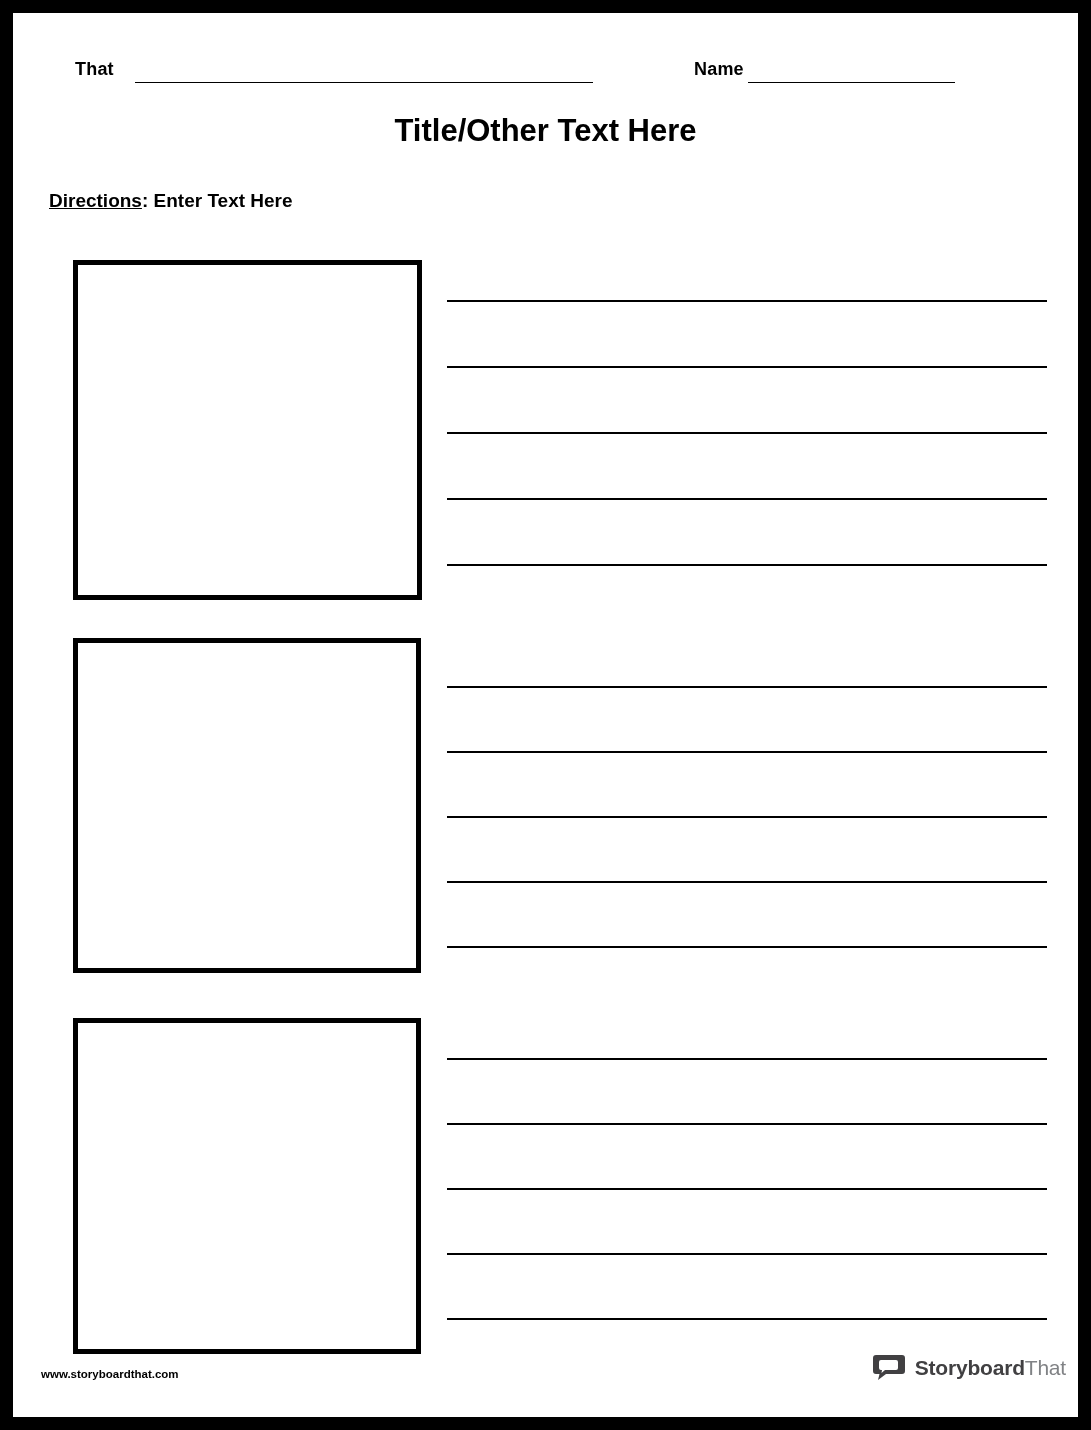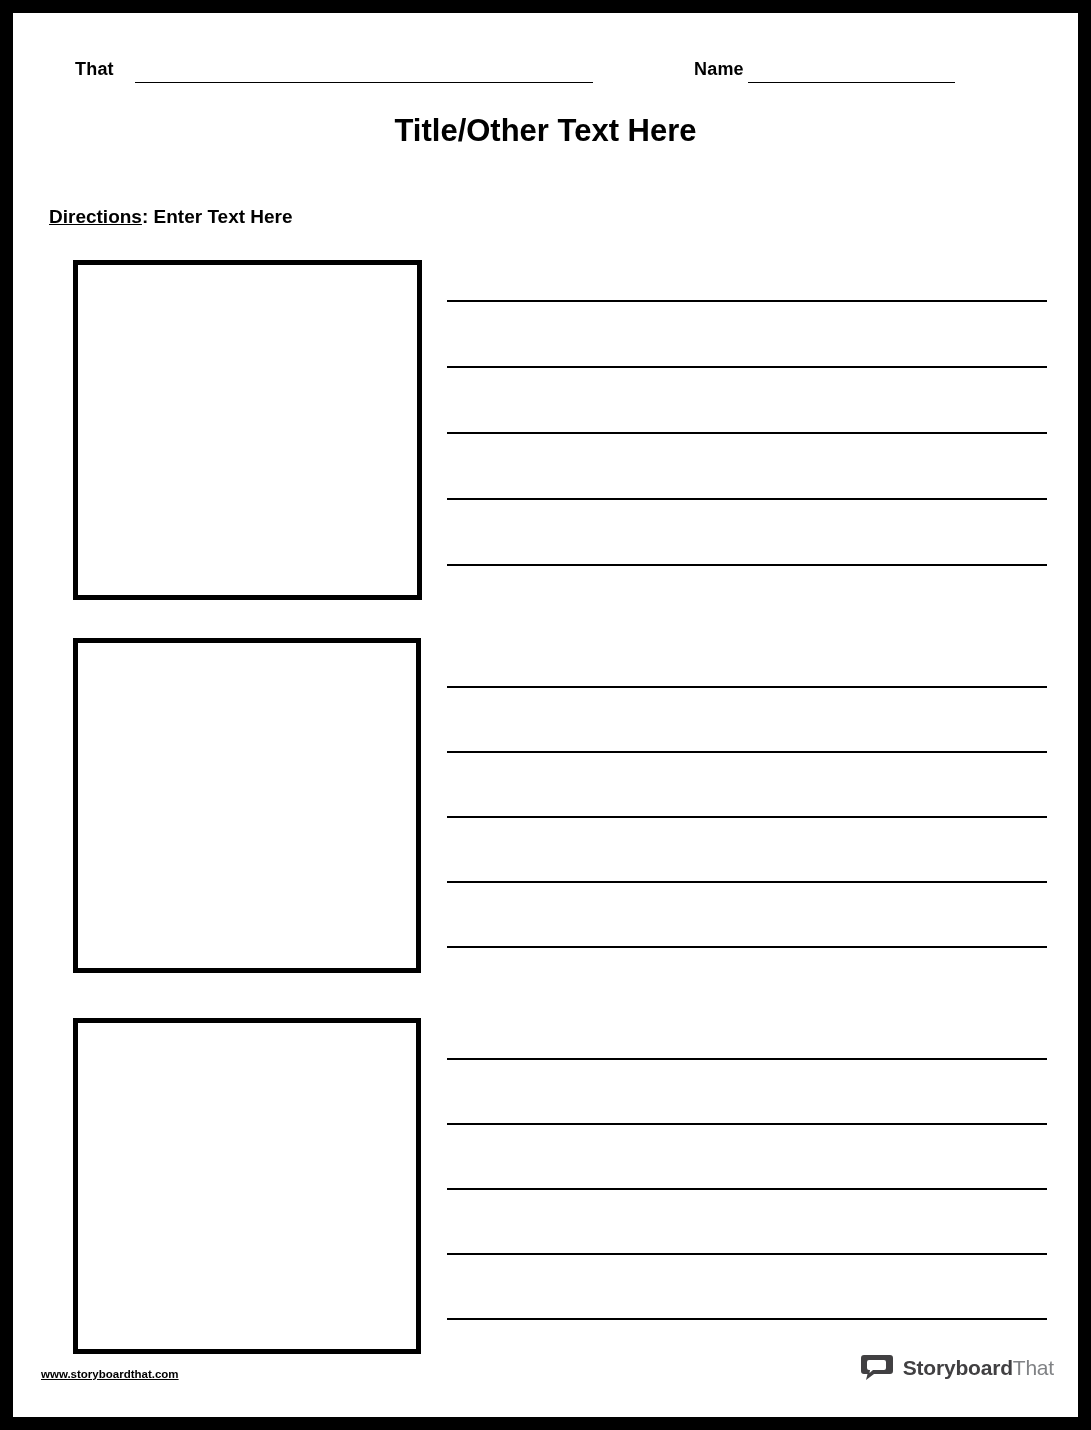--- a/index.html
+++ b/index.html
@@ -80,21 +80,20 @@
   }
 
   
   .directions {
     position: absolute;
     left: 36px;
     top: 177px;
     font-size: 19px;
     font-weight: bold;
     color: #000;
-    margin-top: 16px;
   }
   .directions .dir-word {
     text-decoration: underline;
   }
   .directions .dir-text {
     font-weight: bold;
   }
 
   
   .row {
@@ -137,25 +136,24 @@
   .row-3 .write-line { margin-bottom: 63px; }
 
   
   .footer-url {
     position: absolute;
     left: 28px;
     top: 1355px;
     font-size: 11.5px;
     font-weight: bold;
     color: #000;
-    text-decoration: underline;
   }
   .brand {
     position: absolute;
-    right: 24px;
+    right: 12px;
     top: 1341px;
     display: flex;
     align-items: center;
     gap: 9px;
   }
   .brand-icon {
     width: 34px;
     height: 27px;
     position: relative;
   }

